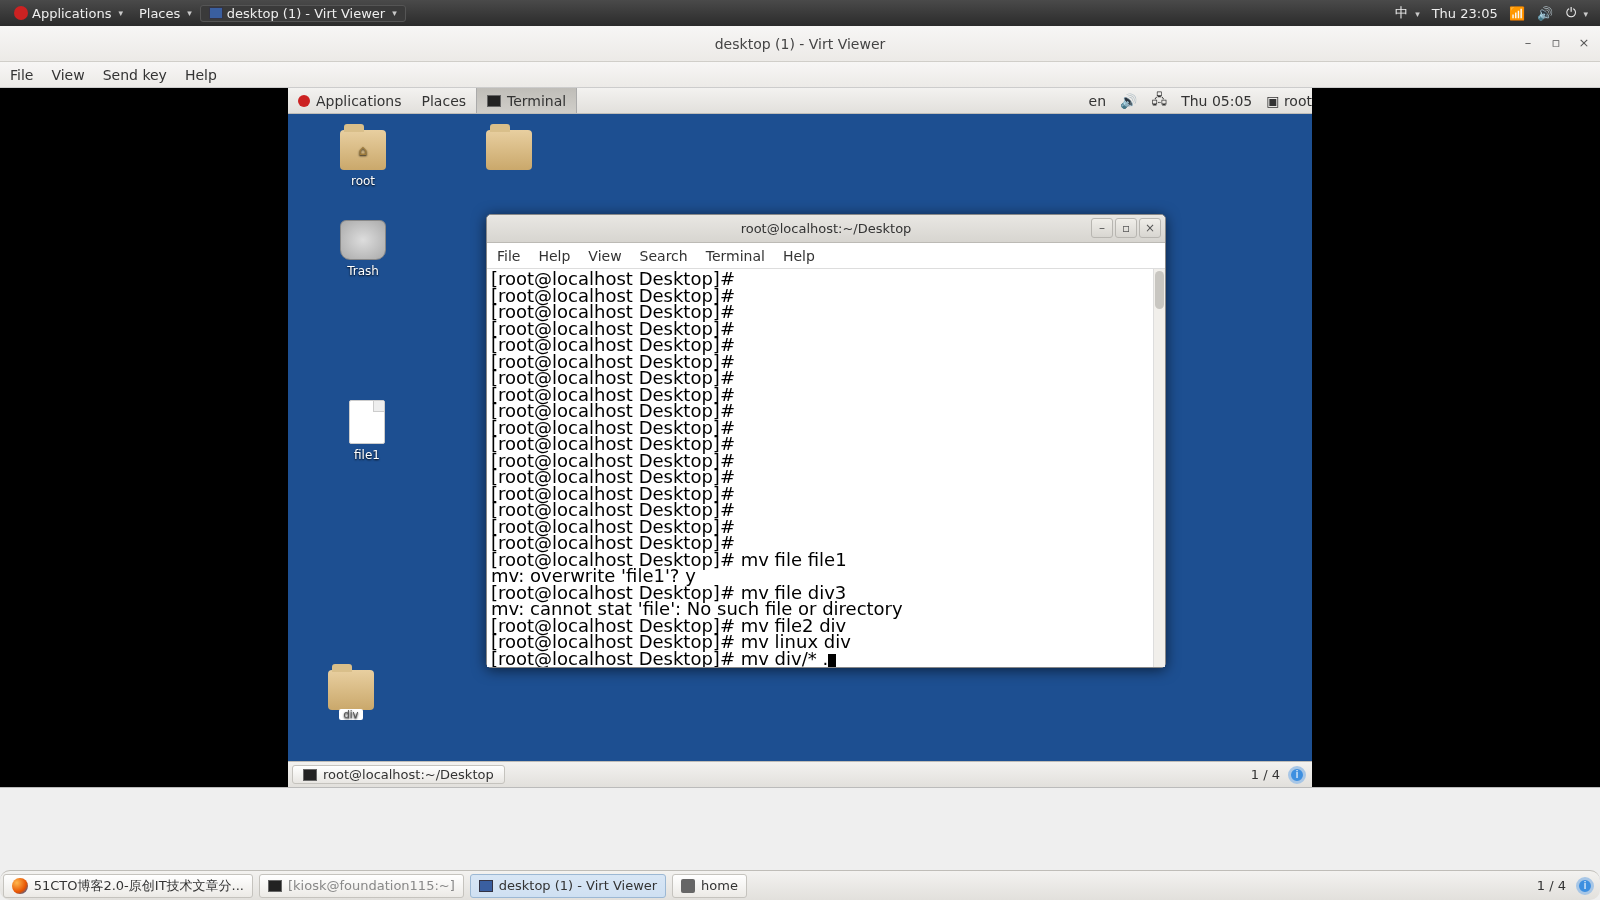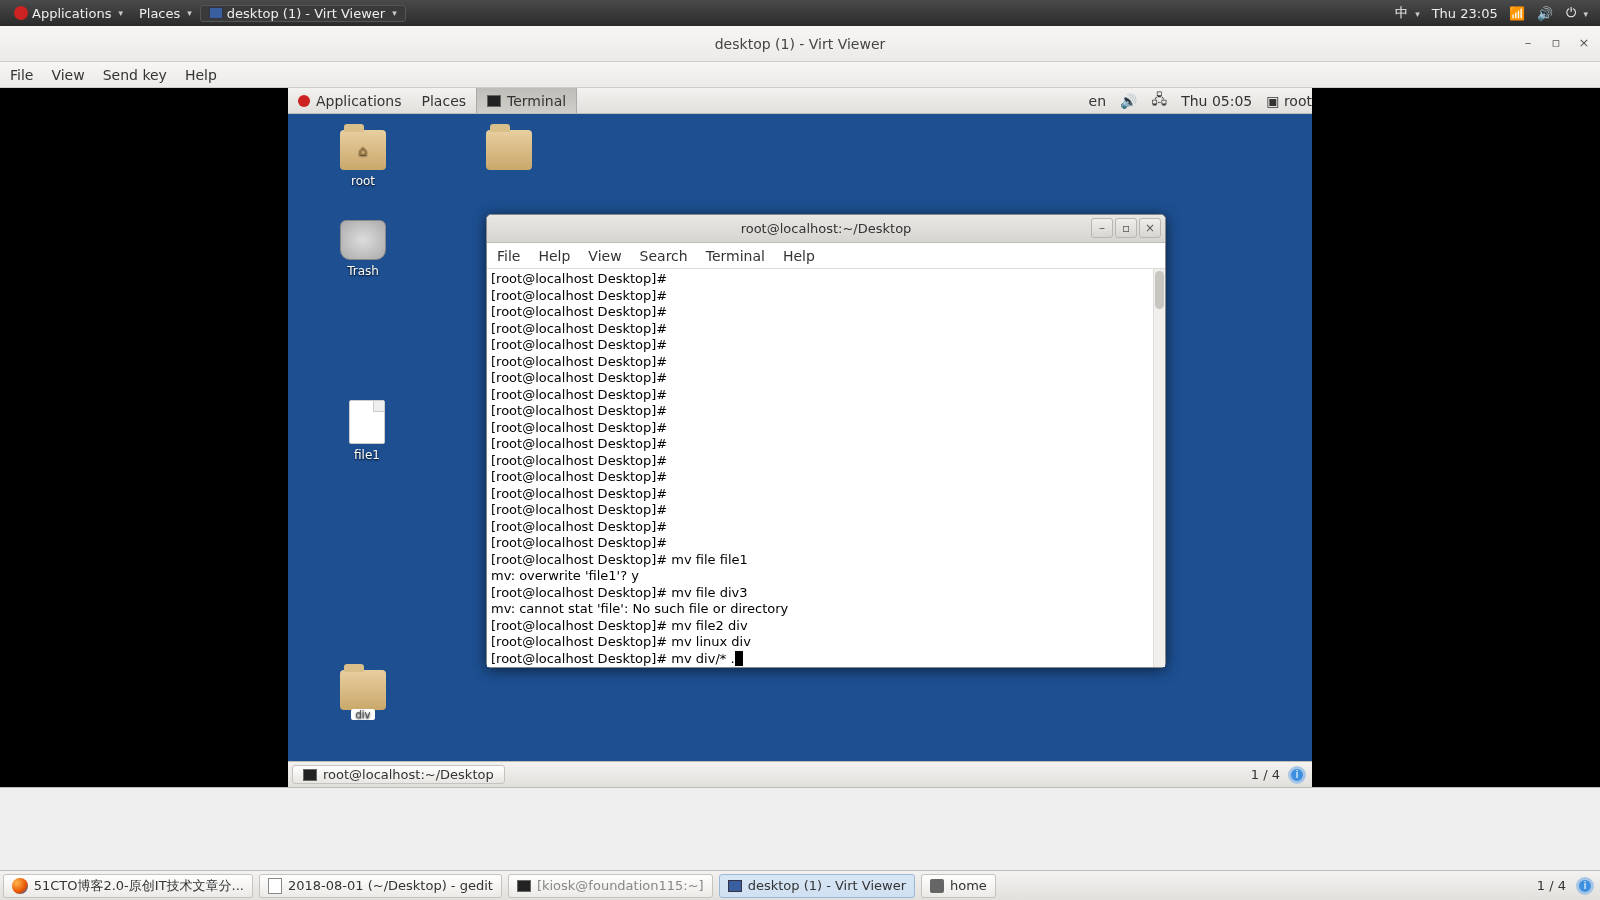--- a/index.html
+++ b/index.html
@@ -45,27 +45,27 @@
   .g-bottom .spacer { flex:1; }
   .g-bottom .pager { padding:0 8px; }
   .bubble { width:18px; height:18px; border-radius:50%; background:#3d8fe0; color:#fff; font-size:11px; display:flex; align-items:center; justify-content:center; border:3px solid #a7c6e6; margin-right:6px;}
 
   
   .term { position:absolute; left:198px; top:100px; width:680px; height:454px; background:#fff; border:1px solid #888; border-radius:5px; box-shadow:0 2px 14px rgba(0,0,0,.6); display:flex; flex-direction:column; }
   .term-title { height:28px; background:linear-gradient(#e9e7e3,#d7d5d0); border-bottom:1px solid #bcbab5; display:flex; align-items:center; justify-content:center; font-size:13px; color:#333; border-radius:5px 5px 0 0; position:relative;}
   .term-title .wbtns { position:absolute; right:4px; top:3px; display:flex; gap:2px;}
   .term-title .wbtn2 { width:22px; height:20px; background:linear-gradient(#f0eee9,#d8d6d1); border:1px solid #b8b6b1; border-radius:3px; display:flex; align-items:center; justify-content:center; font-size:12px; color:#555;}
   .term-menu { height:26px; display:flex; align-items:center; gap:18px; padding:0 10px; font-size:14px; color:#333; border-bottom:1px solid #ddd;}
-  .term-body { flex:1; background:#fff; font-family:"DejaVu Sans Mono","Liberation Mono",monospace; font-size:13px; line-height:16.5px; color:#000; padding:2px 4px; white-space:pre; overflow:hidden; position:relative;}
+  .term-body { flex:1; background:#fff; font-family:"DejaVu Sans Mono","Liberation Mono",monospace; font-size:18px; line-height:16.5px; color:#000; padding:2px 4px; white-space:pre; overflow:hidden; position:relative;}
   .term-scroll { position:absolute; right:0; top:0; bottom:0; width:12px; background:#f1efeb; border-left:1px solid #ddd;}
   .term-scroll .thumb { position:absolute; left:1px; right:1px; top:2px; height:38px; background:#c8c6c1; border-radius:5px;}
   .cursor { display:inline-block; width:8px; height:15px; background:#000; vertical-align:text-bottom;}
 
   
-  .outer-bottom { position:absolute; left:0; right:0; bottom:0; height:30px; background:linear-gradient(#f3f2f0,#e2e0dc); border-top:1px solid #bfbdb8; display:flex; align-items:center; font-size:13px; color:#333;}
+  .outer-bottom { position:absolute; left:0; right:0; bottom:0; height:30px; background:linear-gradient(#f3f2f0,#e2e0dc); border-top:1px solid #bfbdb8; display:flex; align-items:center; font-size:13px; color:#333;border-radius:10px;}
   .outer-bottom .task { background:linear-gradient(#fff,#eceae6); border:1px solid #c5c3be; border-radius:3px; margin:2px 3px; padding:2px 8px; display:flex; align-items:center; gap:6px; max-width:250px; white-space:nowrap; overflow:hidden; height:24px;}
   .outer-bottom .task.active { background:linear-gradient(#d8e6f5,#cfe0f2); border-color:#9cb8d4;}
   .outer-bottom .task.dim { color:#888; }
   .outer-bottom .spacer { flex:1; }
   .outer-bottom .pager { padding:0 10px; }
 
   .sq { width:14px; height:14px; background:#666; border-radius:2px; display:inline-block;}
   .ff { width:16px; height:16px; border-radius:50%; background:radial-gradient(circle at 30% 30%, #ffb74d, #e65100 60%, #1565c0 90%);}
   .gedit { width:14px; height:16px; background:#fff; border:1px solid #888;}
   .termico { width:14px; height:12px; background:#222; border:1px solid #666;}
@@ -149,21 +149,21 @@
           <div class="folder-icon"></div>
         </div>
         <div class="dicon" style="left:30px; top:106px">
           <div class="trash-icon"></div>
           <div>Trash</div>
         </div>
         <div class="dicon" style="left:34px; top:286px">
           <div class="file-icon"></div>
           <div>file1</div>
         </div>
-        <div class="dicon" style="left:30px; top:556px">
+        <div class="dicon" style="left:18px; top:556px">
           <div class="folder-icon folder-div">
               <span class="tag">div</span>
             </div>
         </div>
         <div class="dicon" style="left:740px; top:506px">
           <div style="white-space:pre">2018-08-02
 06:47:05.png</div>
         </div>
 
         <div class="term">
@@ -201,24 +201,20 @@
 
     </div>
   </div>
 </div>
 
 <div class="outer-bottom">
   <div class="task">
       <span class="ff"></span>
       <span>51CTO博客2.0-原创IT技术文章分...</span>
     </div>
-  <div class="task">
-      <span class="gedit"></span>
-      <span>2018-08-01 (~/Desktop) - gedit</span>
-    </div>
   <div class="task dim">
       <span class="termico"></span>
       <span>[kiosk@foundation115:~]</span>
     </div>
   <div class="task active">
       <span class="vvico"></span>
       <span>desktop (1) - Virt Viewer</span>
     </div>
   <div class="task">
       <span class="sq"></span>

